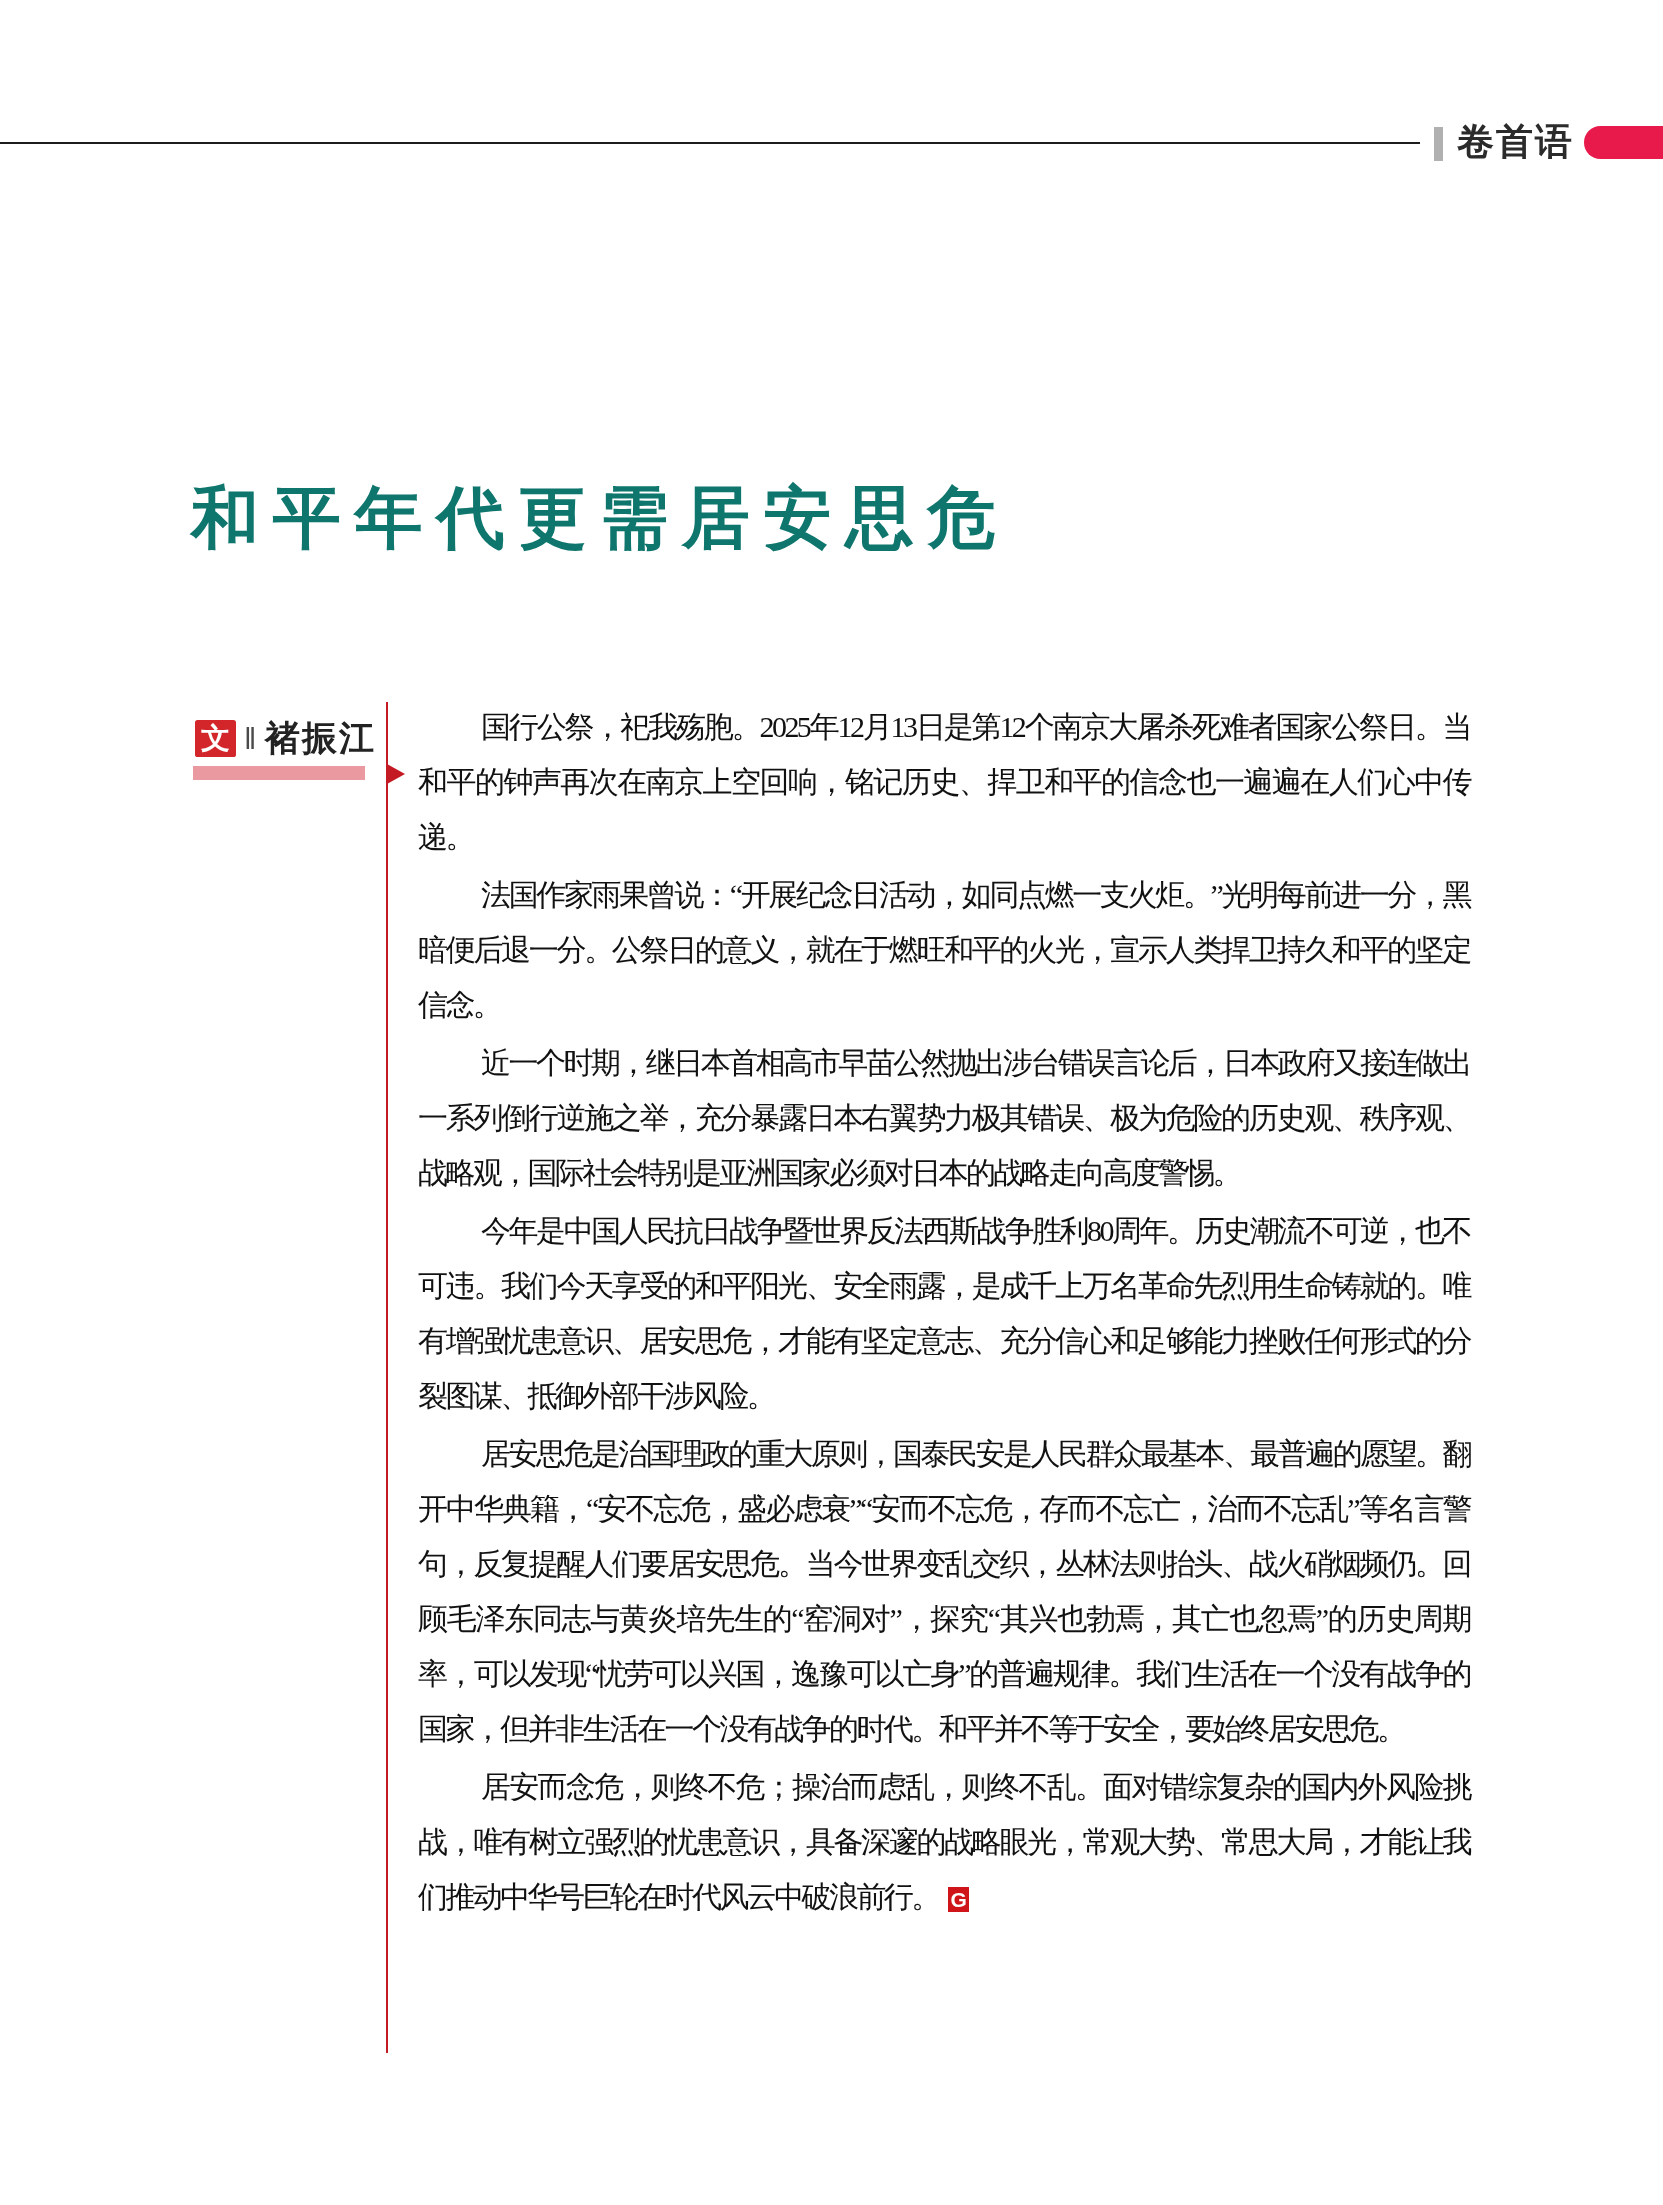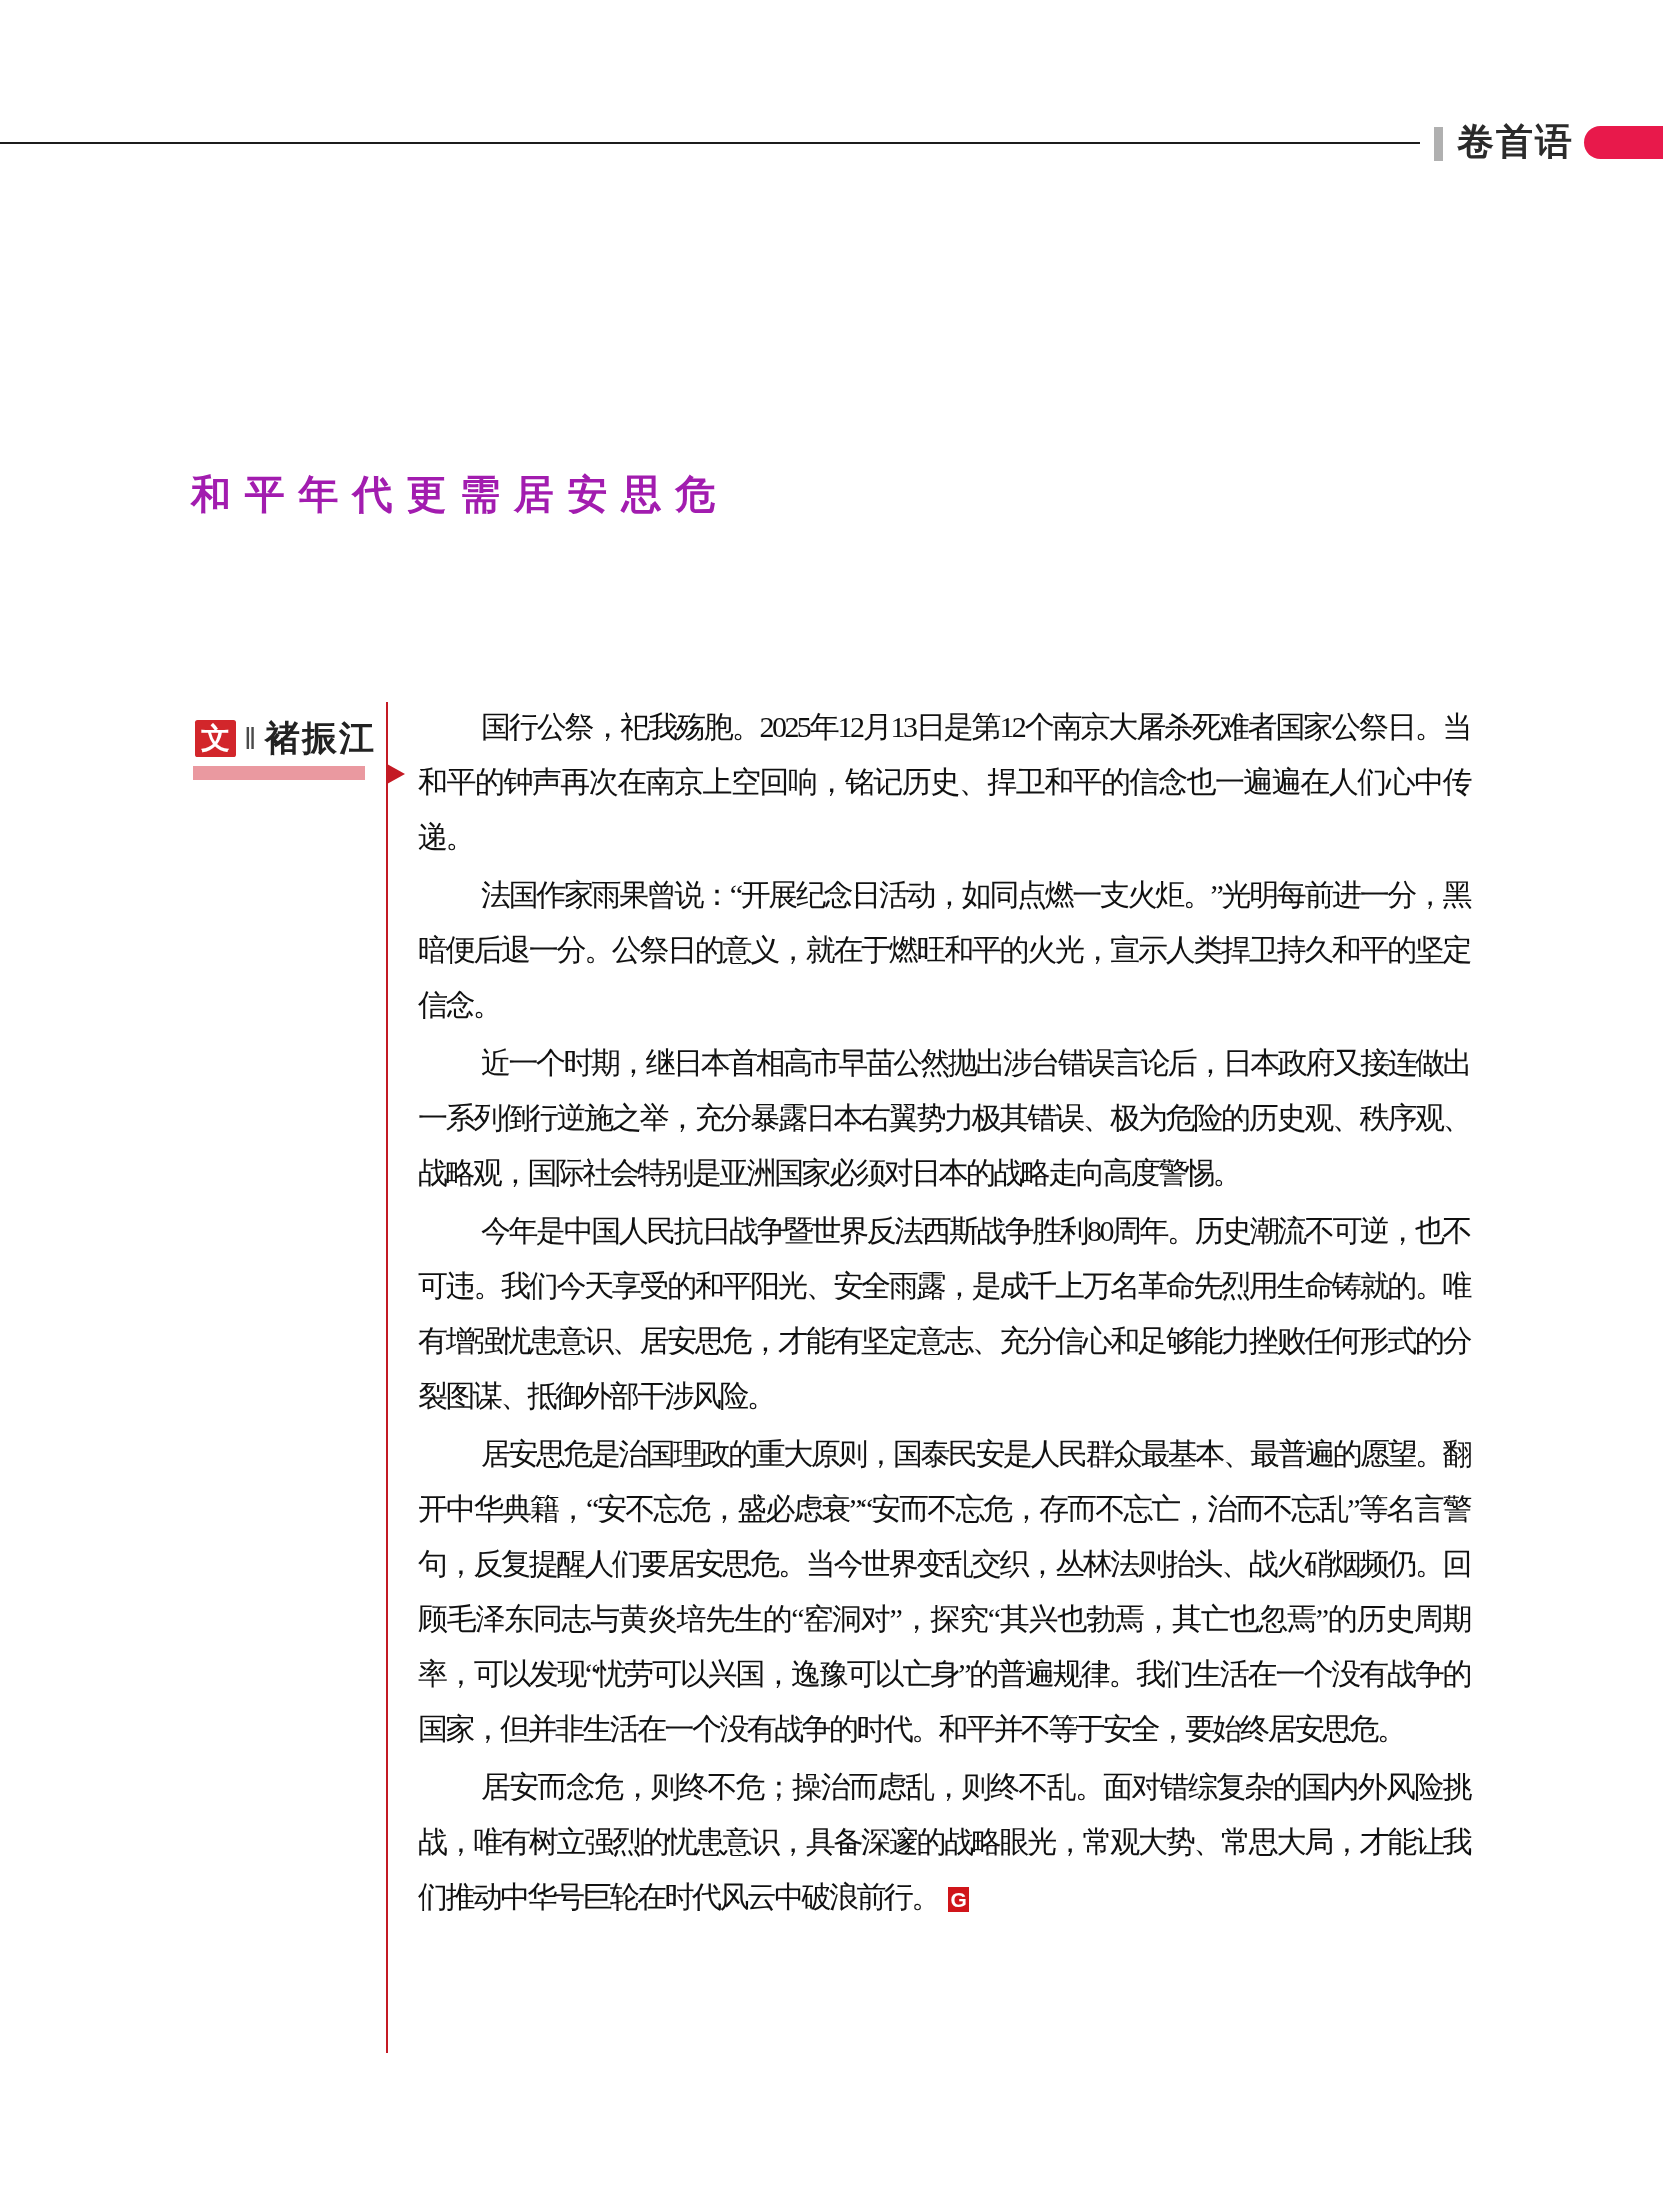--- a/index.html
+++ b/index.html
@@ -8,22 +8,22 @@
 
   
   .top-rule{position:absolute;left:0;top:142px;width:1420px;height:2px;background:#1c1c1c;}
   .hdr-graybar{position:absolute;left:1434px;top:127px;width:9.2px;height:34px;background:#b0b0b0;}
   .hdr-label{position:absolute;left:1457px;top:120px;font-size:37px;font-weight:bold;
              color:#2b2b2b;letter-spacing:2px;line-height:43px;}
   .hdr-pill{position:absolute;left:1584px;top:126px;width:80px;height:33px;
             background:#e8194b;border-radius:16.4px 0 0 16.4px;}
 
   
-  .title{position:absolute;left:191px;top:435px;font-size:40px;font-weight:bold;
-         color:#a21caf;letter-spacing:13.8px;line-height:72px;white-space:nowrap;font-family:Liberation Mono, monospace;}
+  .title{position:absolute;left:191px;top:435px;font-size:68px;font-weight:bold;
+         color:#0f766e;letter-spacing:13.8px;line-height:72px;white-space:nowrap;}
 
   
   .byline-badge{position:absolute;left:195px;top:720px;width:41px;height:37px;
                 background:#d2262b;border-radius:2.6px;color:#ffffff;font-size:29px;
                 font-weight:bold;display:flex;align-items:center;justify-content:center;}
   .byline-sep{position:absolute;left:244px;top:719px;font-size:30px;color:#4a4a4a;
               font-weight:normal;line-height:39px;}
   .byline-author{position:absolute;left:265px;top:715px;font-size:35px;font-weight:bold;
                  color:#222222;letter-spacing:2px;line-height:46px;text-align:center;}
   .byline-underbar{position:absolute;left:193px;top:766px;width:172px;height:14.4px;background:#ea99a0;}

